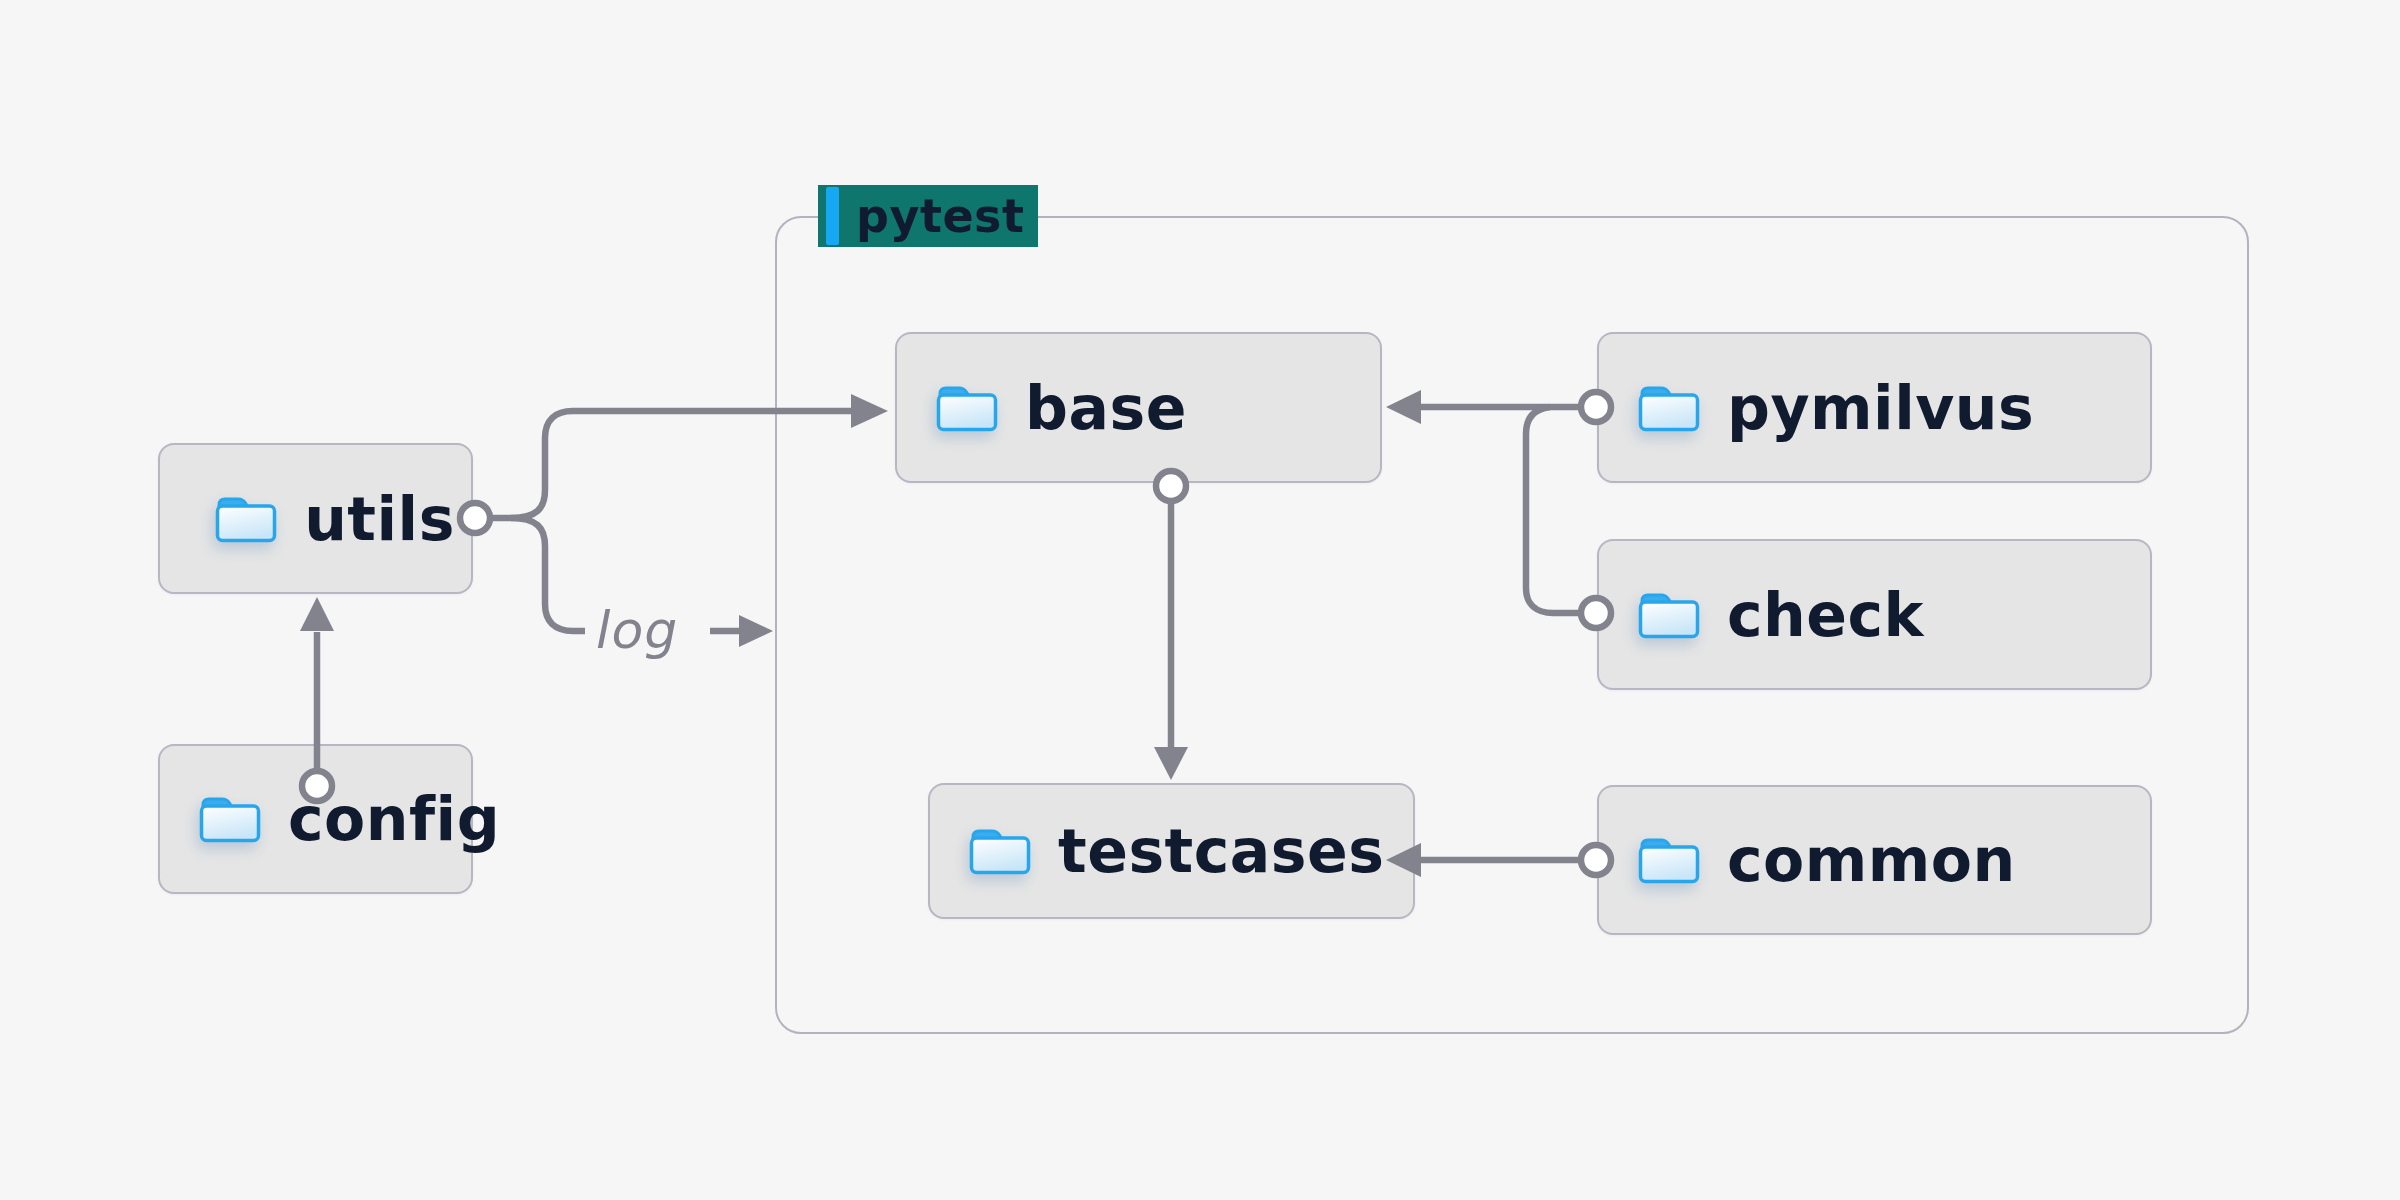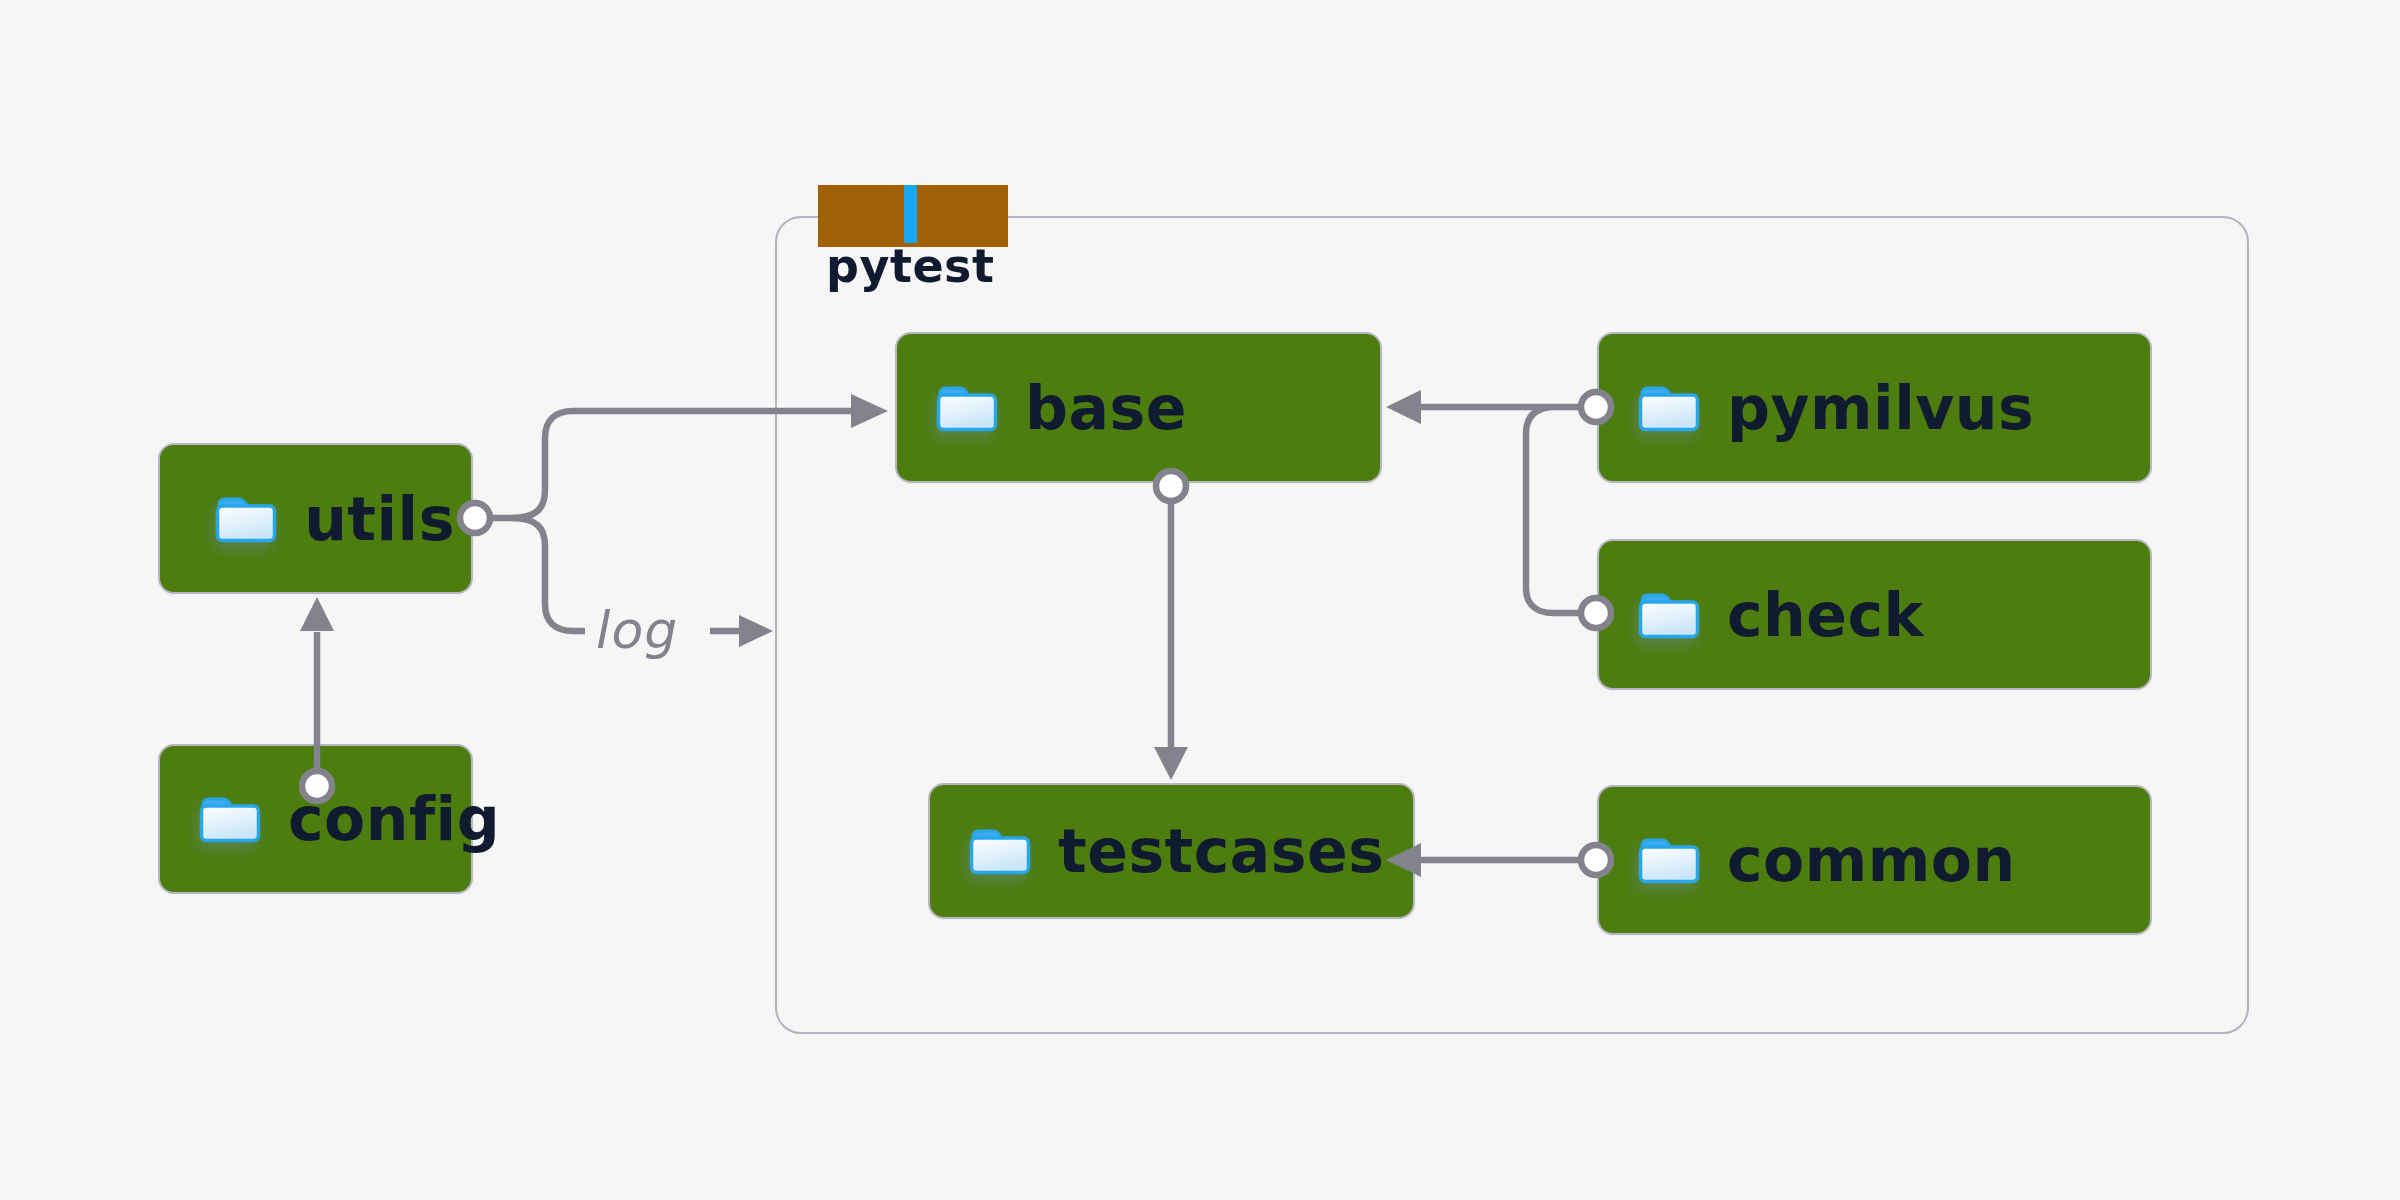--- a/index.html
+++ b/index.html
@@ -6,27 +6,27 @@
   .stage{
     position:relative;width:2400px;height:1200px;background:#f6f6f7;
     font-family:"DejaVu Sans","Liberation Sans",sans-serif;overflow:hidden;
   }
   .group-frame{
     position:absolute;left:775px;top:216px;width:1470px;height:814px;
     border:2.5px solid #b3b3bf;border-radius:26px;background:transparent;
   }
   .group-label{
     position:absolute;left:818px;top:185px;height:62px;
-    display:inline-flex;align-items:center;
-    background:#a16207;padding:0 14px 0 8px;z-index:4;flex-direction:column;
+    display:inline-flex;align-items:center;gap:17px;
+    background:#0f766e;padding:0 14px 0 8px;z-index:4;
   }
   .accent-bar{width:13px;height:58px;background:#16a8f2;border-radius:2px;flex:none;}
   .group-title{font-size:46px;font-weight:700;color:#101b30;letter-spacing:0.5px;line-height:1;}
   .node{
-    position:absolute;background:#4d7c0f;border:2.5px solid #b7b7c3;border-radius:16px;
+    position:absolute;background:#e5e5e5;border:2.5px solid #b7b7c3;border-radius:16px;
     display:flex;align-items:center;padding-left:38px;box-sizing:border-box;
     box-shadow:0 1px 3px rgba(20,30,60,0.04);z-index:2;
   }
   .node-label{font-size:60px;font-weight:600;color:#101b30;margin-left:26px;letter-spacing:0.5px;line-height:1;}
   .folder-icon{flex:none;filter:drop-shadow(-3px 7px 7px rgba(110,150,190,0.35));}
   .edges{position:absolute;left:0;top:0;z-index:3;pointer-events:none;}
   .log-label{
     position:absolute;left:596px;top:604px;font-size:52px;color:#83838e;
     font-weight:500;letter-spacing:1px;line-height:1;z-index:3;font-style:italic;
   }

